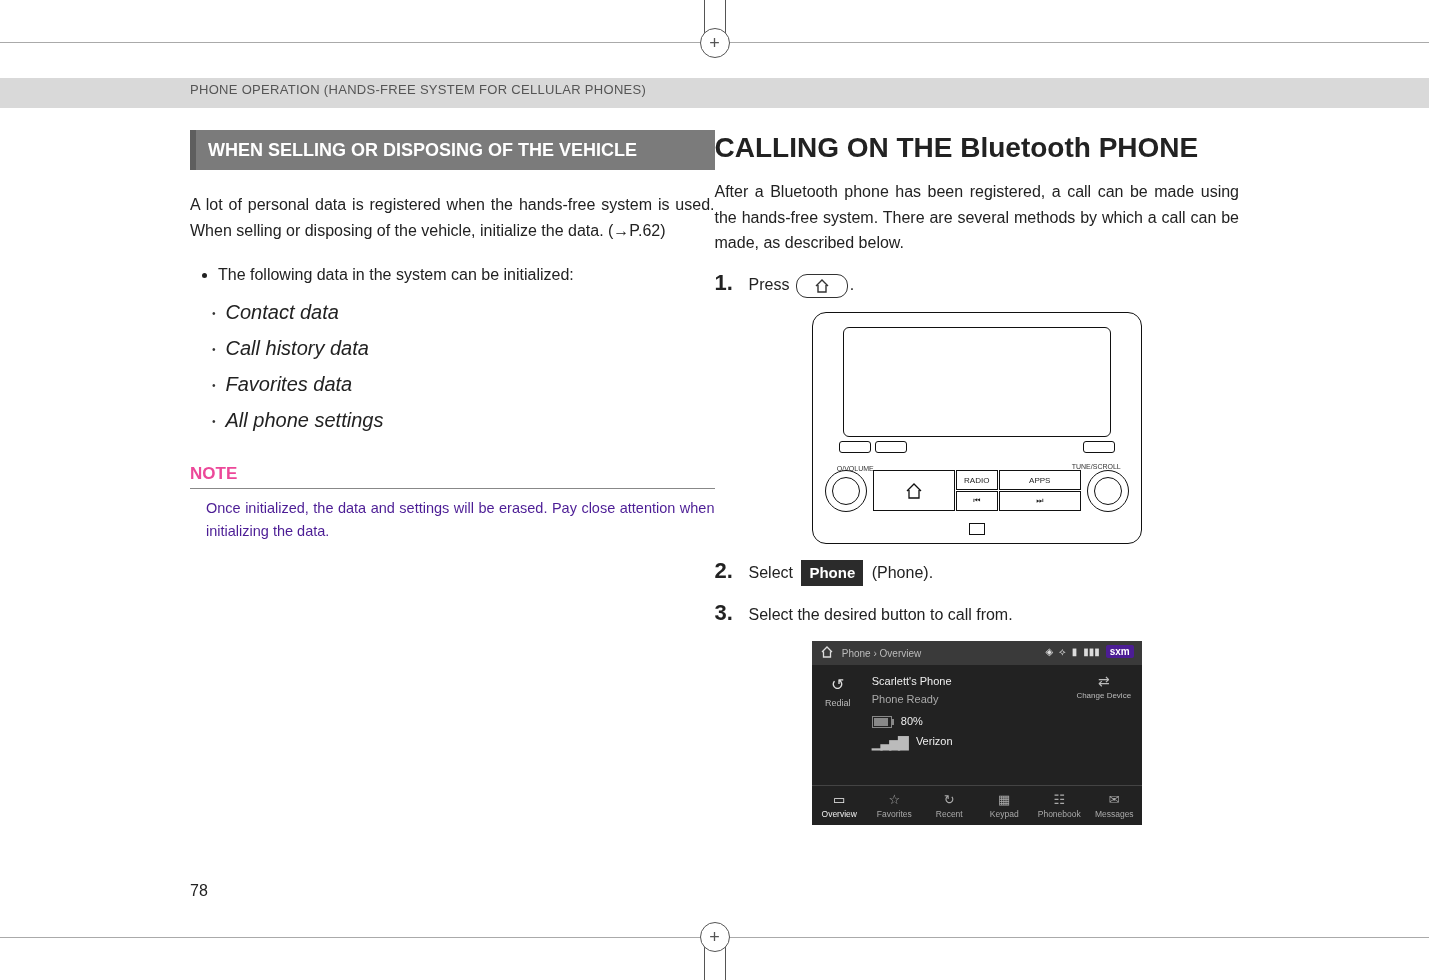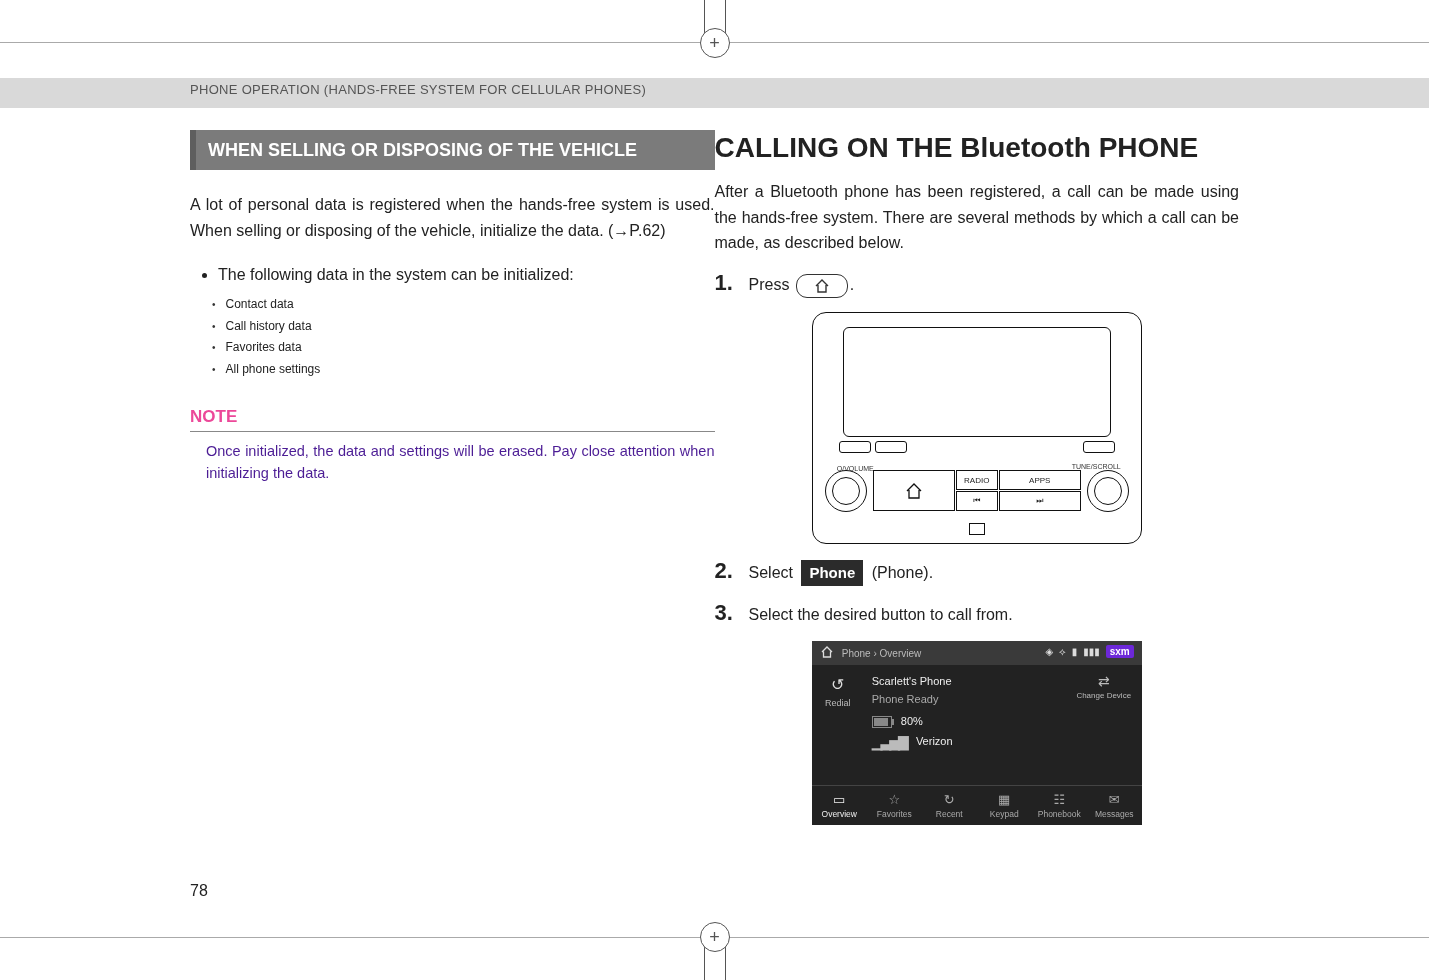--- a/index.html
+++ b/index.html
@@ -104,22 +104,23 @@
   ul.bullet {
     margin: 18px 0 0 28px;
     padding: 0;
     font-size: 16px;
     line-height: 1.8;
   }
   ul.bullet > li { list-style: disc; margin-bottom: 2px; }
   ul.sub {
     margin: 4px 0 0 22px;
     padding: 0;
-    font-size: 12px;
+    font-size: 20px;
     line-height: 1.8;
+    font-style: italic;
   }
   ul.sub > li { list-style: none; }
   ul.sub > li::before {
     content: "•";
     font-size: 10px;
     vertical-align: middle;
     margin-right: 10px;
     color: #333;
   }
   .note-heading {
@@ -256,21 +257,21 @@
     display: flex;
     align-items: flex-start;
     justify-content: space-between;
     padding: 4px 8px;
     background: #3a3a3a;
   }
   .breadcrumb { color: #bbb; font-size: 10px; }
   .status-icons { display: flex; gap: 6px; align-items: center; }
   .status-icons span { font-size: 10px; }
   .sxm {
-    background: #6d28d9; color: #fff; font-weight: bold; font-size: 9px;
+    background: #4c1d95; color: #fff; font-weight: bold; font-size: 9px;
     padding: 1px 4px; border-radius: 2px;
   }
   .ps-body { display: flex; min-height: 120px; }
   .ps-left {
     width: 52px;
     display: flex; flex-direction: column; align-items: center;
     padding-top: 10px;
     gap: 4px;
     font-size: 9px;
     color: #bbb;

